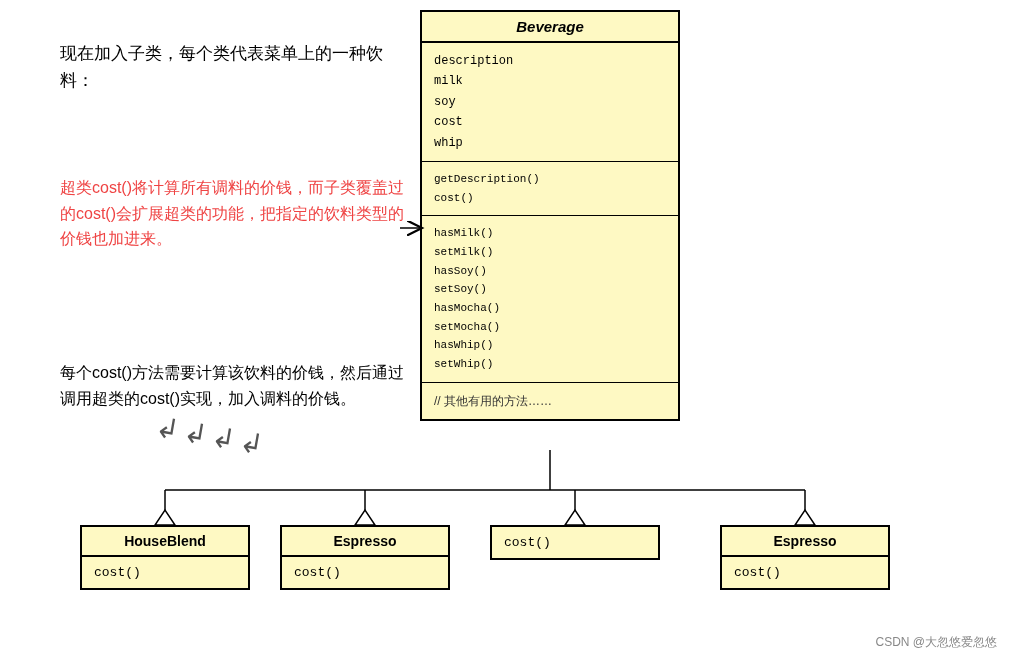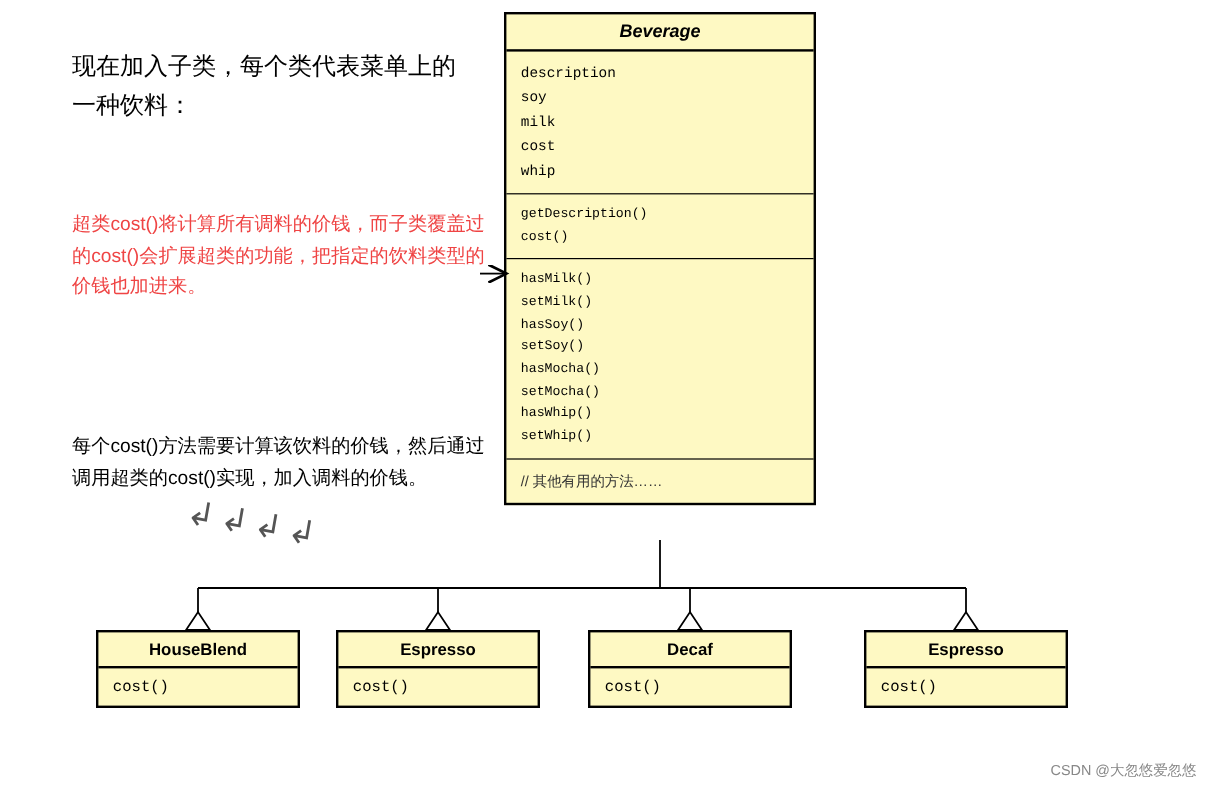--- a/index.html
+++ b/index.html
@@ -18,21 +18,21 @@
       height: 659px;
       background: #ffffff;
     }
 
     
     .text-block-1 {
       position: absolute;
       top: 40px;
       left: 60px;
       width: 330px;
-      font-size: 20px;
+      font-size: 17px;
       line-height: 1.6;
       color: #000;
     }
 
     .text-block-2 {
       position: absolute;
       top: 160px;
       left: 60px;
       width: 350px;
       font-size: 16px;
@@ -175,22 +175,22 @@
   <div class="handwritten-arrows">
     ↲↲↲↲
   </div>
 
   <div class="uml-box uml-box-beverage">
     <div class="uml-header">
       <em>Beverage</em>
     </div>
     <div class="uml-section">
       <div class="field-monospace">description</div>
+      <div class="field-monospace">milk</div>
       <div class="field-monospace">soy</div>
-      <div class="field-monospace">milk</div>
       <div class="field-monospace">cost</div>
       <div class="field-monospace">whip</div>
     </div>
     <div class="uml-section">
       <div class="method-monospace">getDescription()</div>
       <div class="method-monospace">cost()</div>
     </div>
     <div class="uml-section">
       <div class="method-monospace">hasMilk()</div>
       <div class="method-monospace">setMilk()</div>
@@ -210,21 +210,20 @@
     <div class="uml-subheader">HouseBlend</div>
     <div class="uml-subcontent">cost()</div>
   </div>
 
   <div class="uml-box uml-box-subclass uml-box-darkroast">
     <div class="uml-subheader">Espresso</div>
     <div class="uml-subcontent">cost()</div>
   </div>
 
   <div class="uml-box uml-box-subclass uml-box-decaf">
-    <div class="uml-subheader">Decaf</div>
     <div class="uml-subcontent">cost()</div>
   </div>
 
   <div class="uml-box uml-box-subclass uml-box-espresso">
     <div class="uml-subheader">Espresso</div>
     <div class="uml-subcontent">cost()</div>
   </div>
 
   <svg class="arrows-svg">
 

